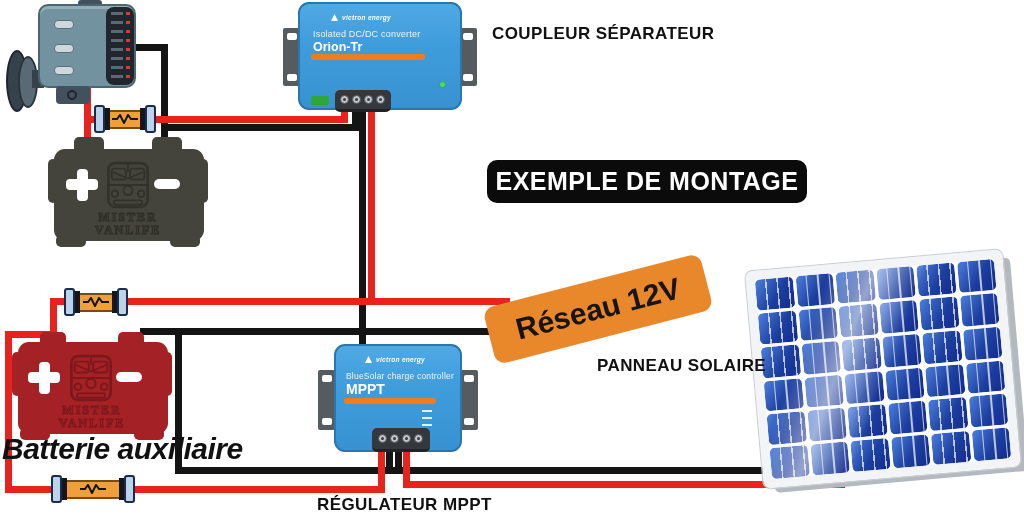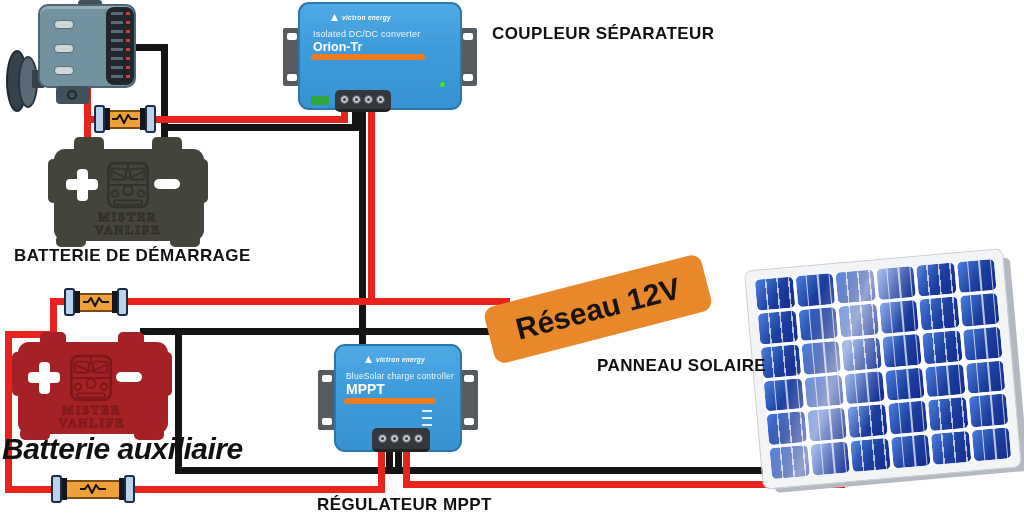--- a/index.html
+++ b/index.html
@@ -289,24 +289,26 @@
       <div class="cell"></div>
         <div class="cell"></div>
         <div class="cell"></div>
         <div class="cell"></div>
         <div class="cell"></div>
         <div class="cell"></div>
     </div>
     <div class="glare"></div>
   </div>
 
+  <div class="title-box" style="left:487px;top:160px;width:320px;height:43px;">
+    <span>EXEMPLE DE MONTAGE</span>
+  </div>
 
   <div class="banner" style="left:486px;top:280px;width:224px;height:58px;">
     <span>Réseau 12V</span>
   </div>
 
   <div class="lbl" style="left:452px;top:24px;margin-left:40px;">COUPLEUR SÉPARATEUR</div>
-  <div class="lbl" style="left:14px;top:246px;">BATTERIE DE DÉMARRAGE</div>
   <div class="lbl-aux" style="left:2px;top:432px;">Batterie auxiliaire</div>
   <div class="lbl" style="left:597px;top:356px;">PANNEAU SOLAIRE</div>
   <div class="lbl" style="left:317px;top:495px;">RÉGULATEUR MPPT</div>
 
 </div>
 
 </body></html>

